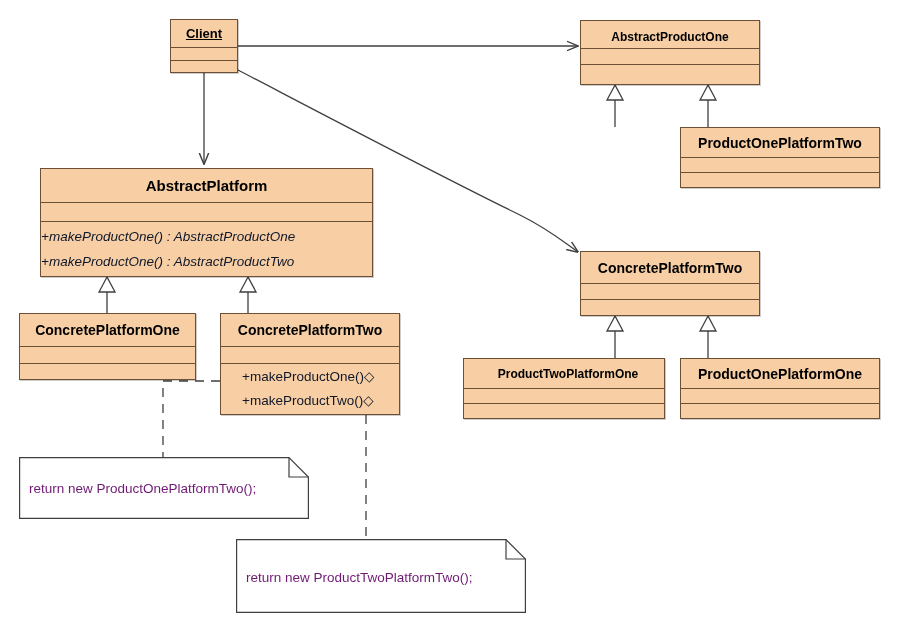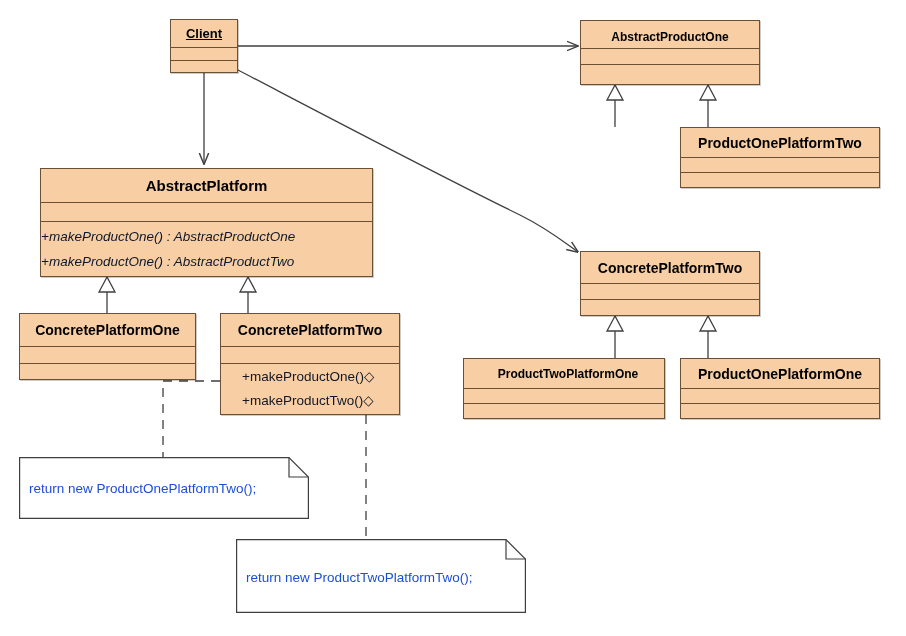--- a/index.html
+++ b/index.html
@@ -68,21 +68,21 @@
   .uml-note .note-shape {
     position: absolute;
     left: 0;
     top: 0;
     width: 100%;
     height: 100%;
   }
   .uml-note .note-text {
     position: absolute;
     left: 10px;
-    color: #1d4ed8;
+    color: #701a75;
     white-space: nowrap;
   }
 </style>
 </head>
 <body>
 
 <div id="canvas">
 
   <svg id="links" viewBox="0 0 906 636" width="906" height="636">
     <defs>

